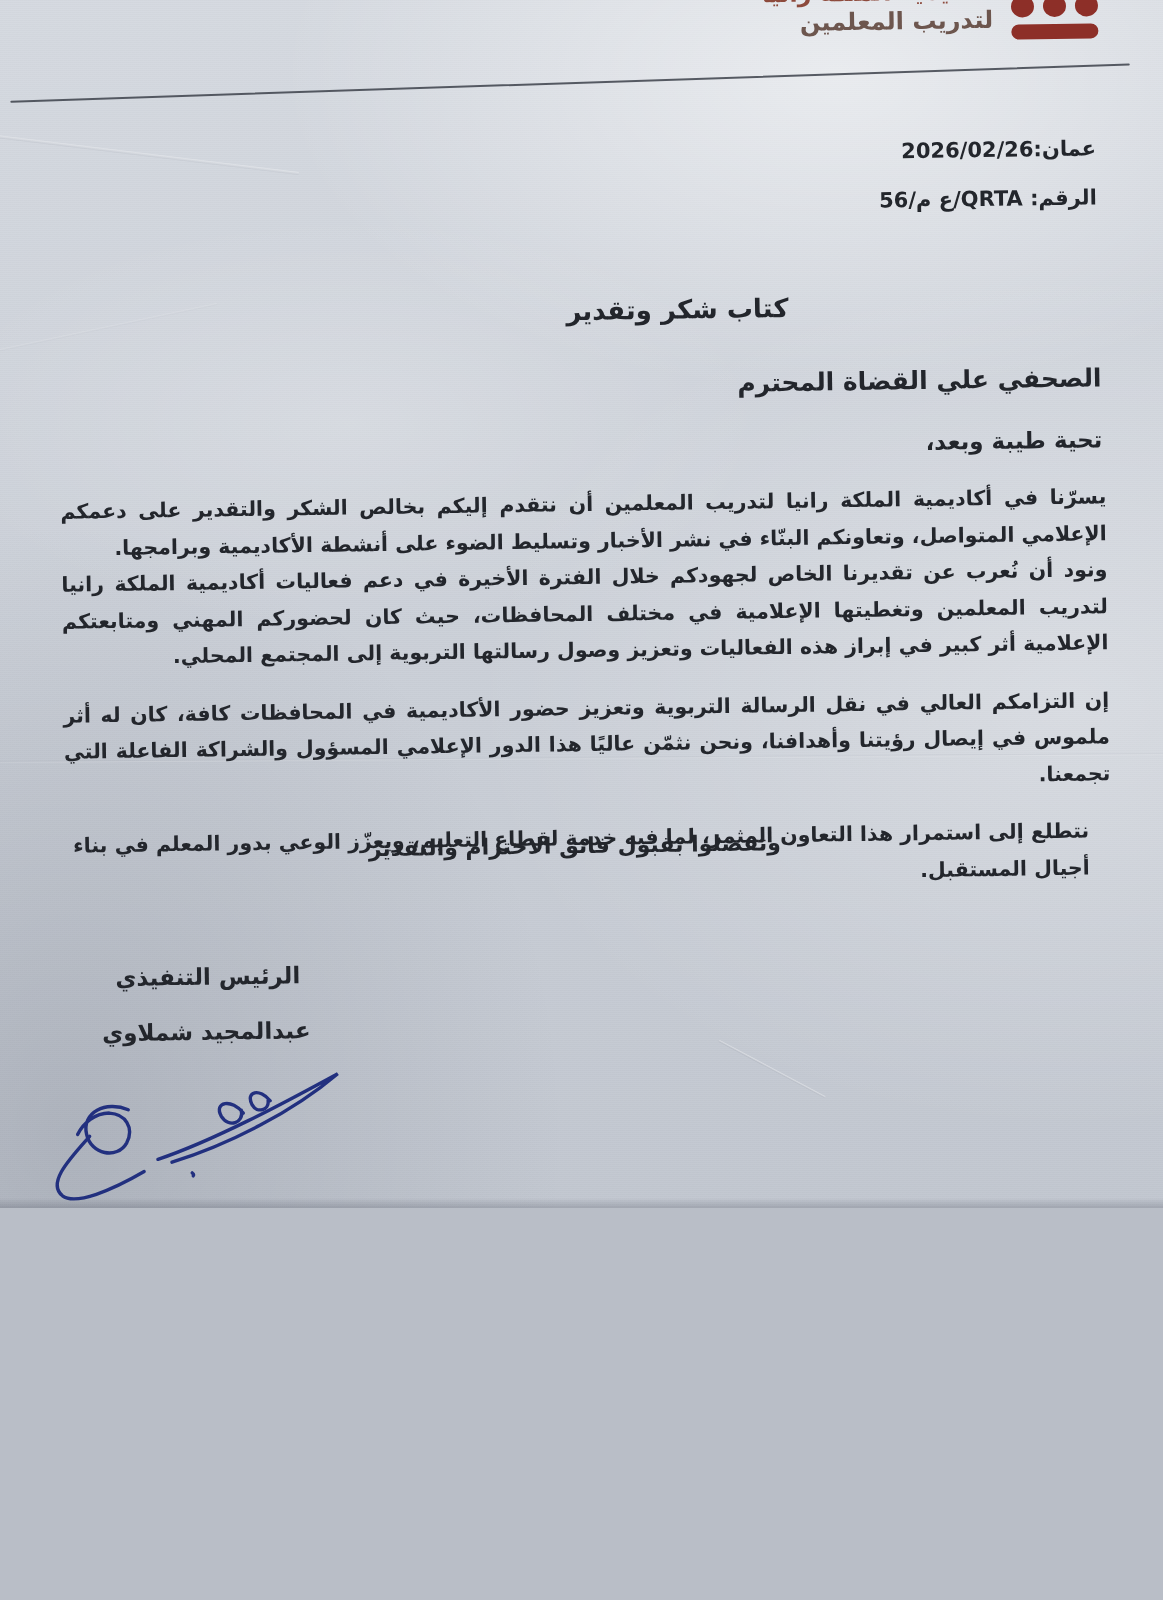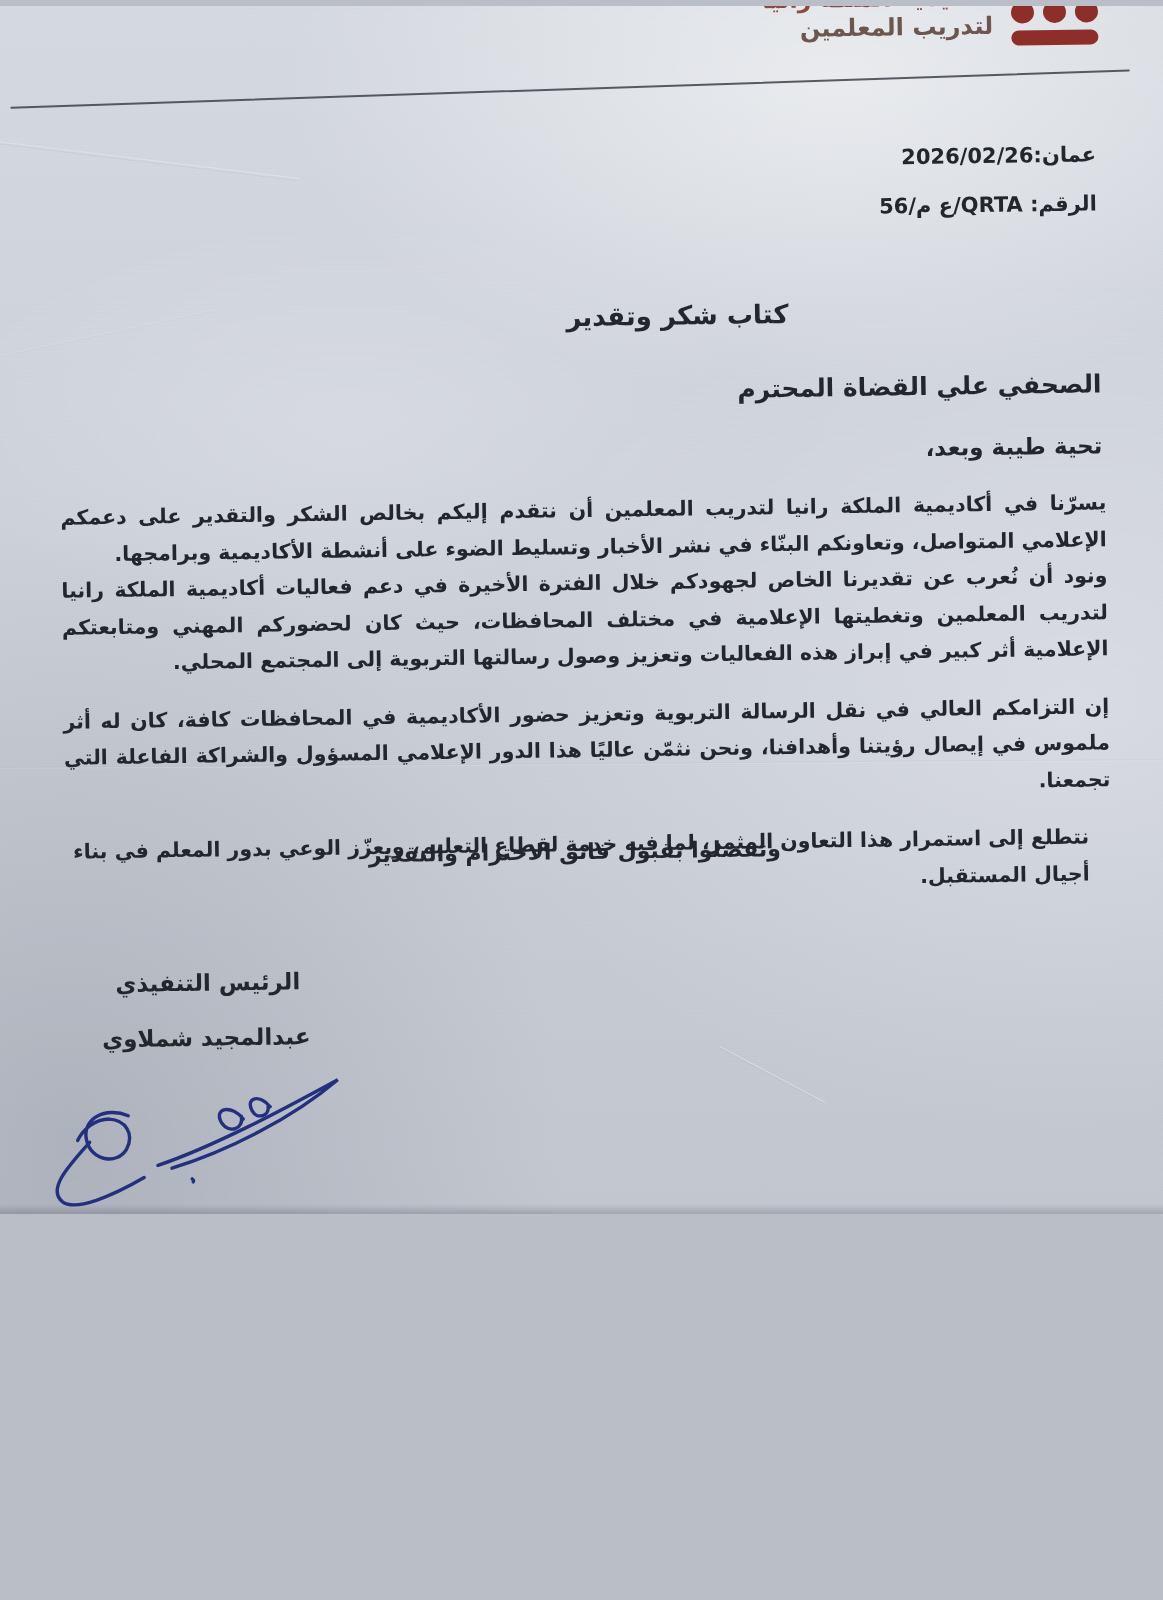--- a/index.html
+++ b/index.html
@@ -12,21 +12,20 @@
   .paper{
     position:relative;width:1163px;height:1208px;overflow:hidden;
     background-color:#cdd2da;
     background-image:
       radial-gradient(900px 520px at 72% 6%, rgba(255,255,255,.50), transparent 62%),
       radial-gradient(760px 940px at 6% 94%, rgba(86,92,106,.20), transparent 65%),
       radial-gradient(1000px 720px at 92% 58%, rgba(255,255,255,.28), transparent 60%),
       radial-gradient(600px 300px at 30% 35%, rgba(255,255,255,.18), transparent 70%),
       linear-gradient(180deg, rgba(255,255,255,.16), rgba(128,134,148,.14)),
       repeating-linear-gradient(0deg, rgba(255,255,255,.018) 0 1px, rgba(20,24,34,.015) 1px 2px);
-    margin-top: 6px;
   }
   .edge-left{
     position:absolute;left:0;top:1235px;width:6px;height:365px;
     background:linear-gradient(to right, rgba(35,40,50,.55), rgba(35,40,50,.12) 60%, transparent);
   }
   .edge-bottom{
     position:absolute;left:0;bottom:0;width:100%;height:10px;
     background:linear-gradient(to top, rgba(60,66,80,.25), transparent);
   }
   .crease{position:absolute;pointer-events:none;}

